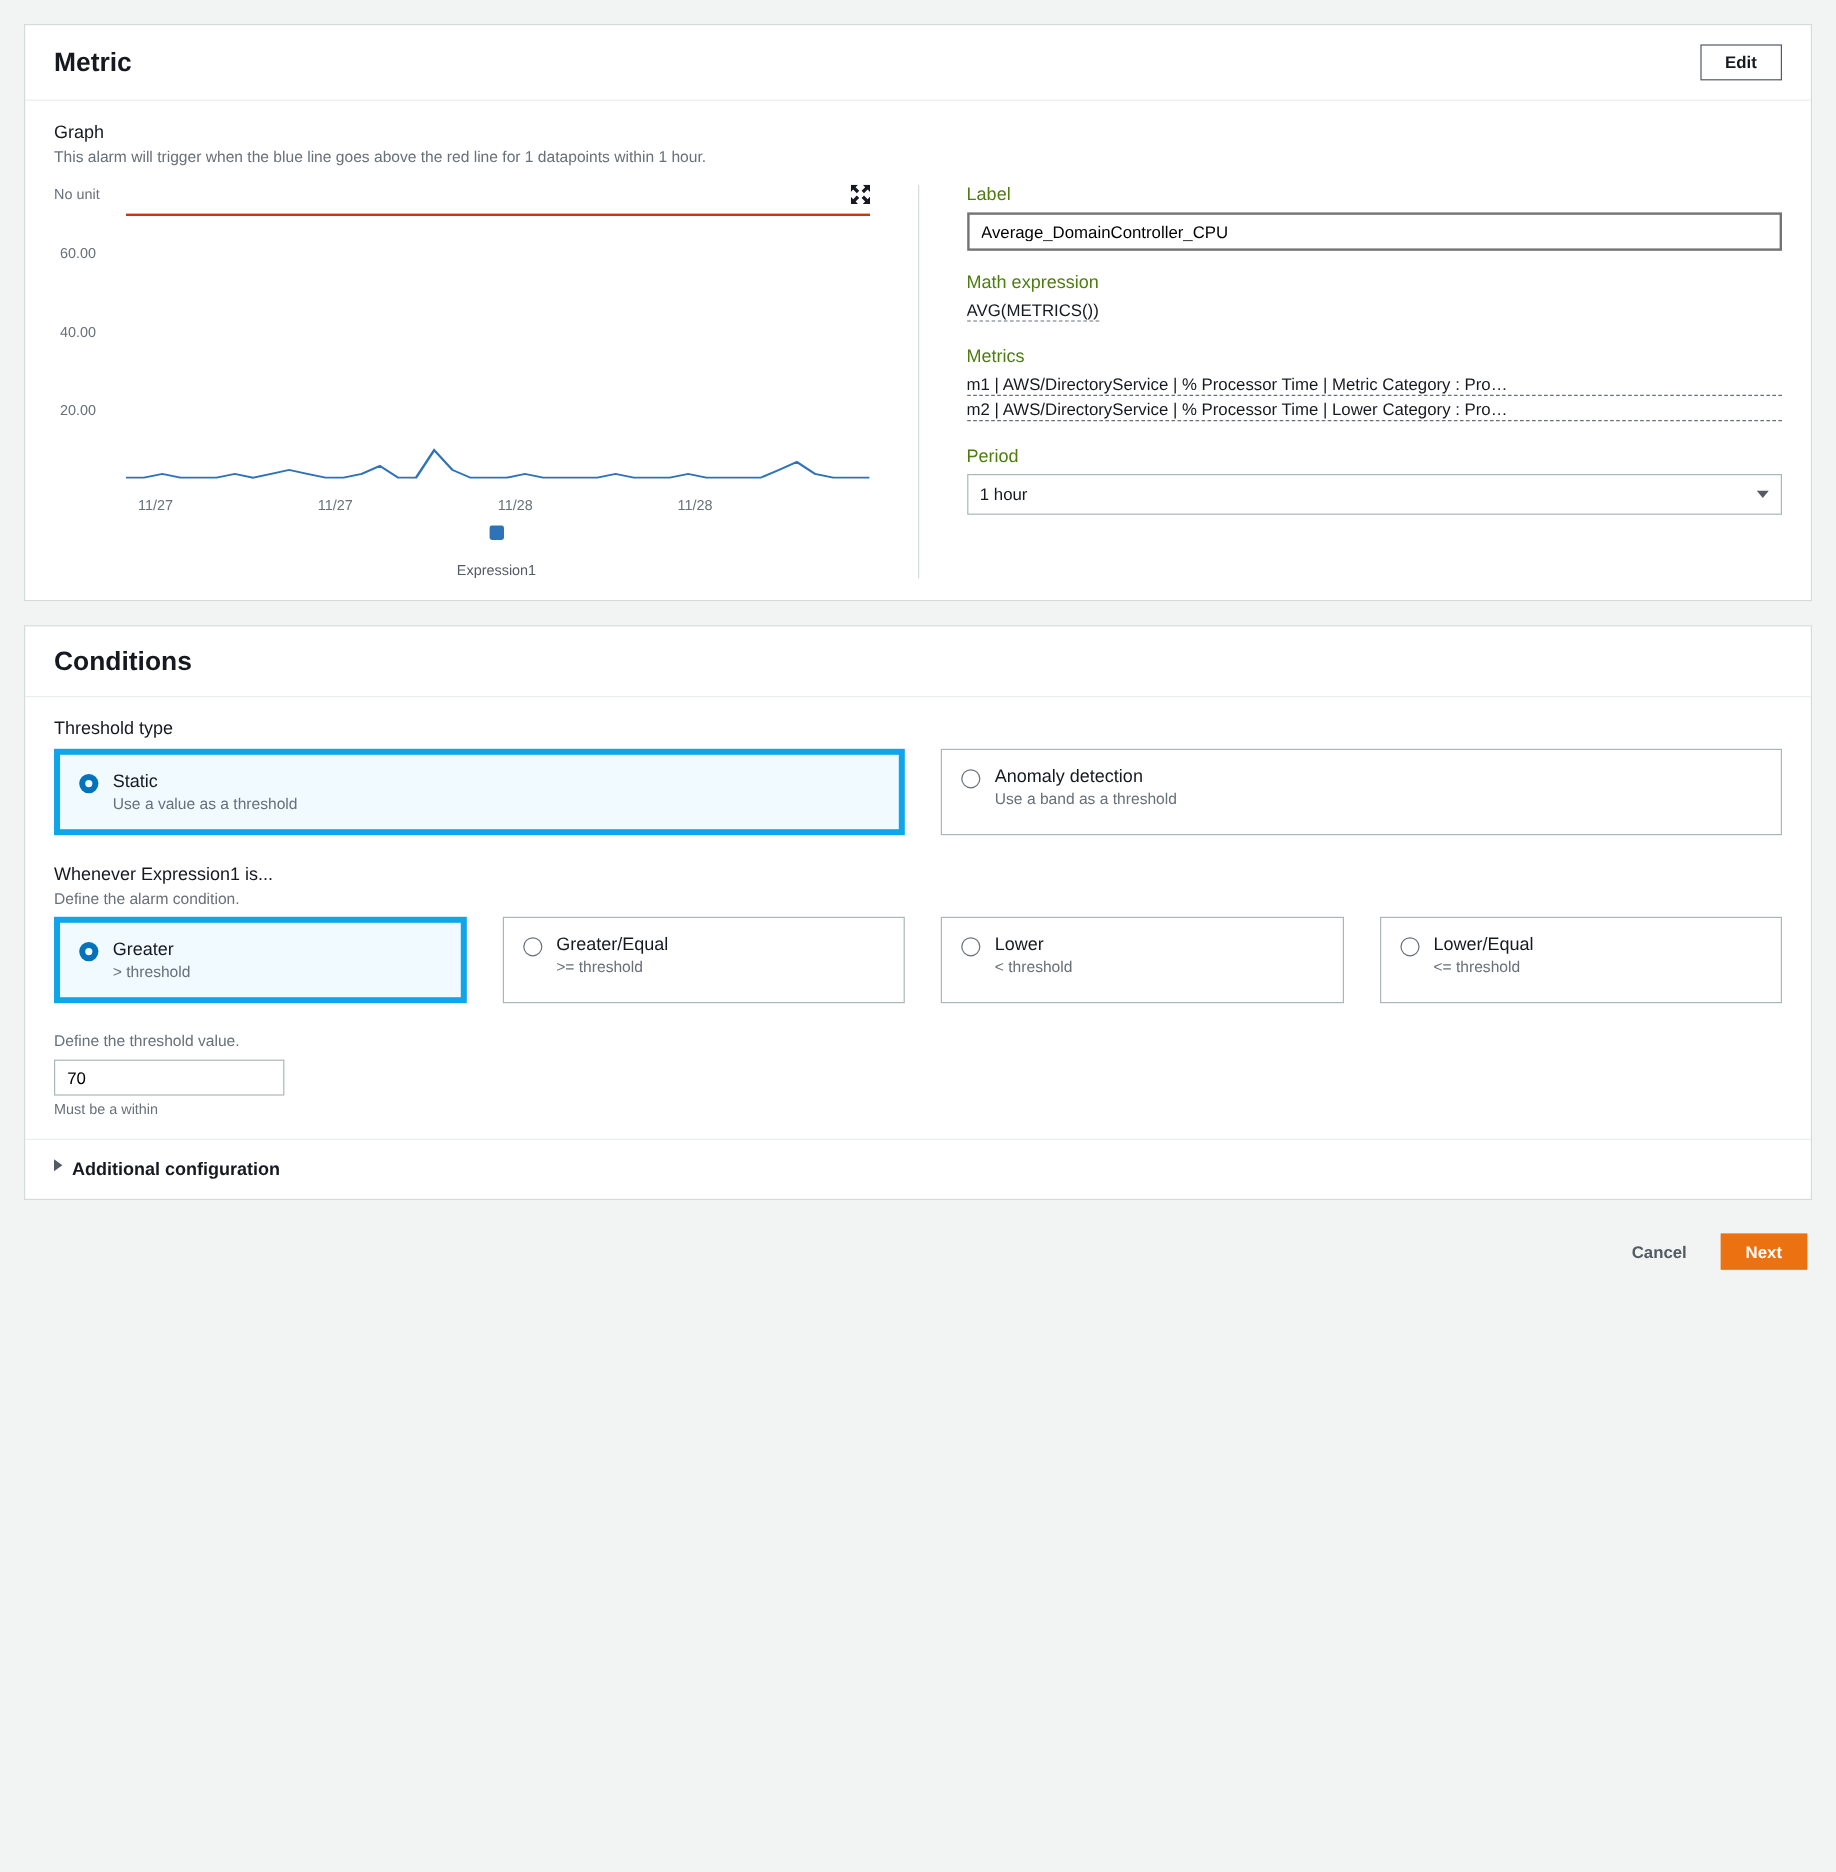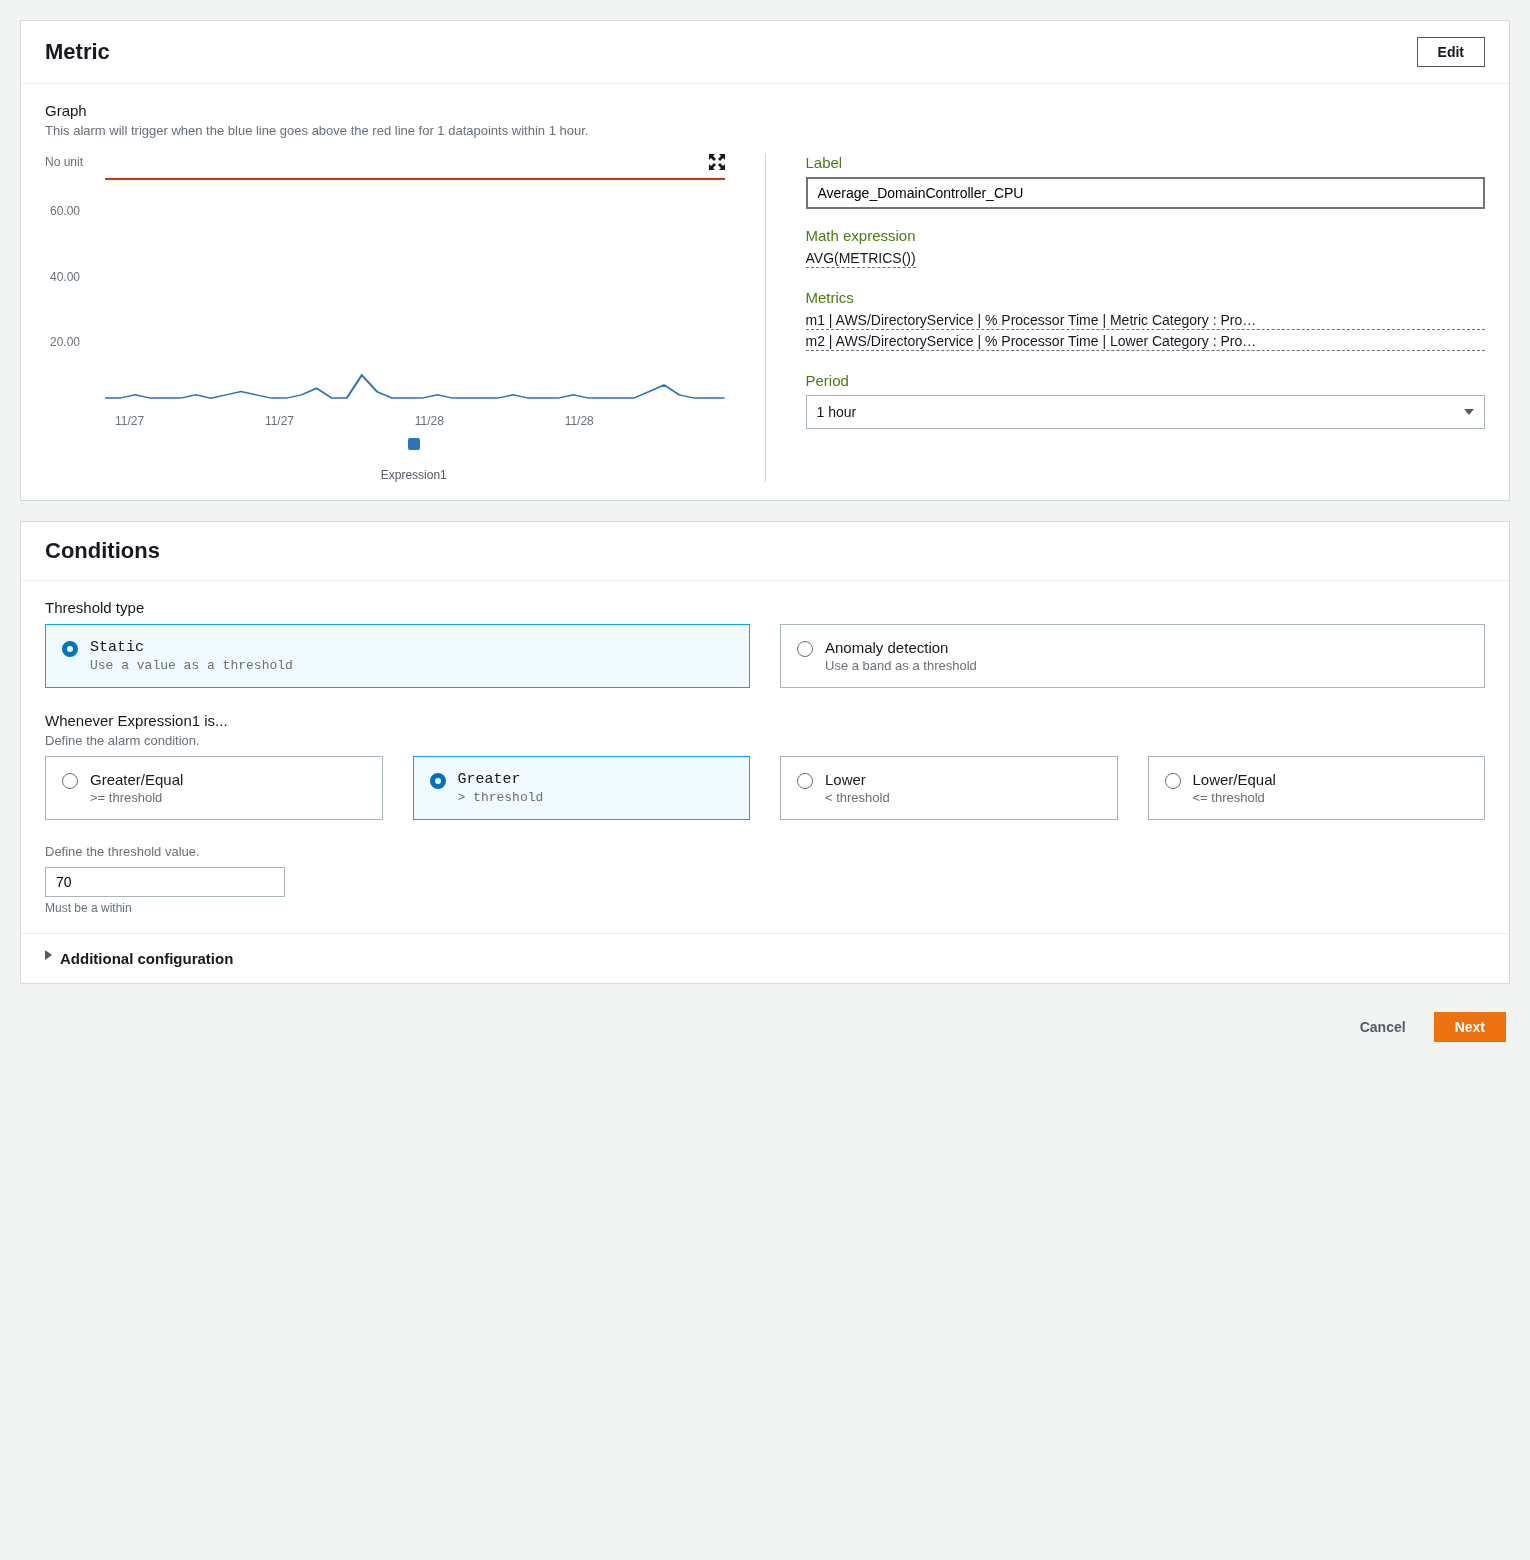--- a/index.html
+++ b/index.html
@@ -118,41 +118,40 @@
   .tile {
     flex:1;
     border:1px solid #aab7b8;
     padding:14px 16px;
     display:flex;
     gap:12px;
     cursor:pointer;
     align-items:flex-start;
   }
   .tile.selected {
-    border:1px solid #0ea5e9;
+    border:5px solid #0ea5e9;
     background:#f1faff;
-    font-family:Liberation Mono, monospace;
   }
   .radio {
     width:16px; height:16px; border-radius:50%;
     border:1px solid #687078;
     flex-shrink:0;
     margin-top:2px;
     position:relative;
   }
   .tile.selected .radio {
     border:5px solid #0073bb;
   }
   .tile-text .tile-title { font-size:15px; color:#16191f; }
   .tile-text .tile-sub { font-size:13px; color:#687078; margin-top:2px; }
 
   .tile-row.four .tile { flex:1; }
 
   .num-input {
-    width: 240px;
+    width: 192px;
     padding: 6px 10px;
     border:1px solid #aab7b8;
     font-size:14px;
   }
   .hint { font-size:12px; color:#687078; margin-top:4px; }
 
   .accordion-row {
     border-top:1px solid #eaeded;
     padding:16px 24px;
     display:flex;
@@ -265,32 +264,32 @@
         <div class="tile-text">
           <div class="tile-title">Anomaly detection</div>
           <div class="tile-sub">Use a band as a threshold</div>
         </div>
       </div>
     </div>
 
     <div class="section-label">Whenever Expression1 is...</div>
     <div class="section-desc" style="margin-bottom:8px;">Define the alarm condition.</div>
     <div class="tile-row four" style="margin-bottom:24px;">
+      <div class="tile selected">
+        <span class="radio"></span>
+        <div class="tile-text">
+          <div class="tile-title">Greater</div>
+          <div class="tile-sub">&gt; threshold</div>
+        </div>
+      </div>
       <div class="tile">
         <span class="radio"></span>
         <div class="tile-text">
           <div class="tile-title">Greater/Equal</div>
           <div class="tile-sub">&gt;= threshold</div>
-        </div>
-      </div>
-      <div class="tile selected">
-        <span class="radio"></span>
-        <div class="tile-text">
-          <div class="tile-title">Greater</div>
-          <div class="tile-sub">&gt; threshold</div>
         </div>
       </div>
       <div class="tile">
         <span class="radio"></span>
         <div class="tile-text">
           <div class="tile-title">Lower</div>
           <div class="tile-sub">&lt; threshold</div>
         </div>
       </div>
       <div class="tile">

